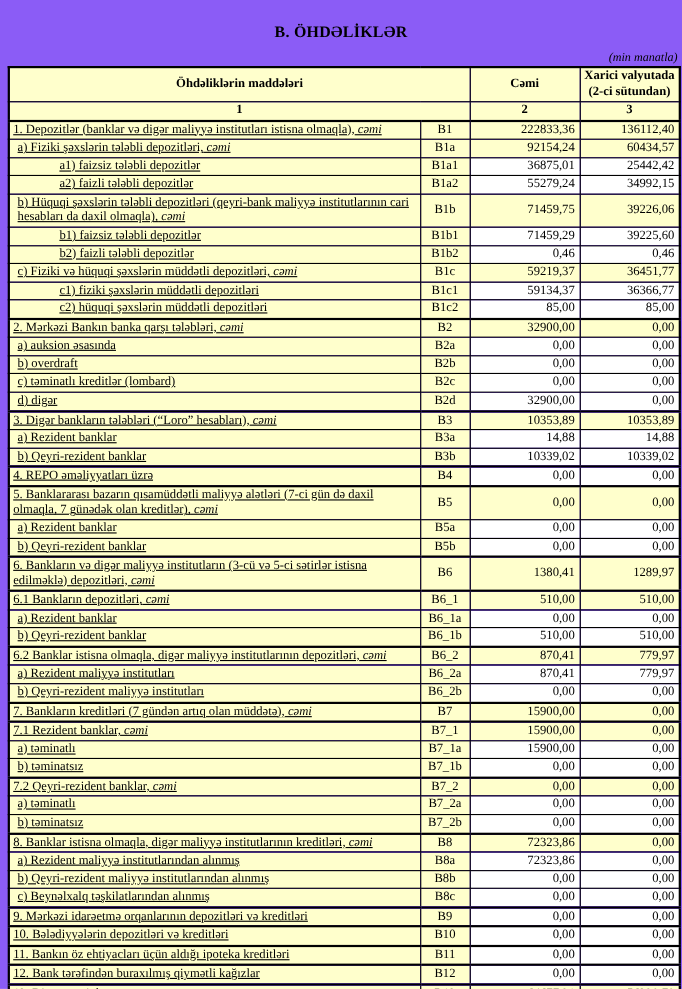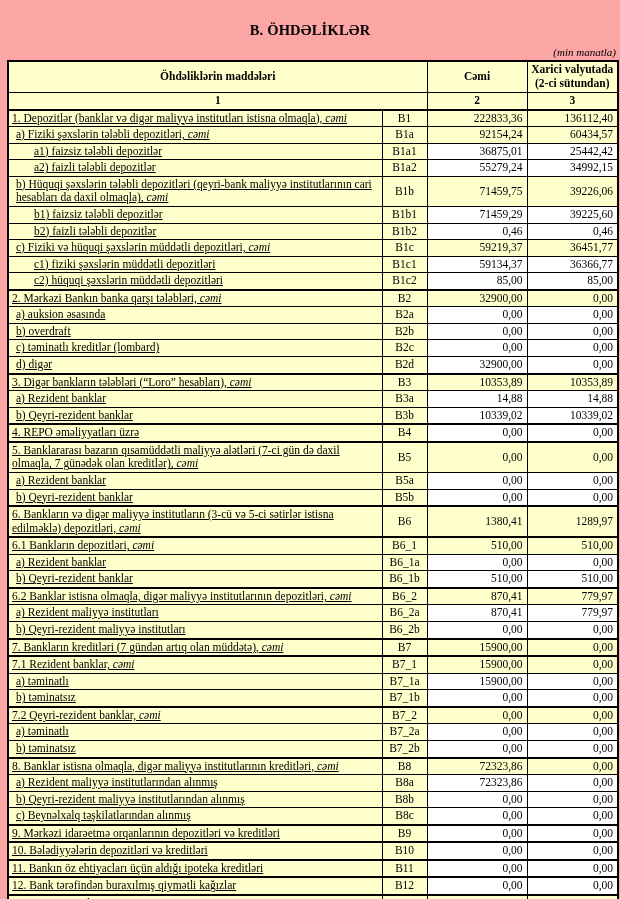--- a/index.html
+++ b/index.html
@@ -5,21 +5,21 @@
   html, body {
     margin: 0;
     padding: 0;
     background: #ffffff;
   }
   .page {
     position: relative;
     width: 620px;
     height: 899px;
     margin: 0 auto;
-    background: #fca5a5;
+    background: #8b5cf6;
     font-family: "Liberation Serif", "DejaVu Serif", serif;
     color: #000;
     overflow: hidden;
   }
   .page-title {
     margin: 0;
     padding-top: 22px;
     text-align: center;
     font-size: 14.5px;
     font-weight: bold;
@@ -60,21 +60,21 @@
   thead tr.head-nums th { height: 13px; font-size: 11.5px; }
 
   td.label { background: var(--cell-yellow, #FFFFCC); text-align: left; text-decoration: underline; }
   td.code  { background: var(--cell-yellow, #FFFFCC); text-align: center; }
   td.num   { text-align: right; padding-right: 4px; }
   td.num.y { background: var(--cell-yellow, #FFFFCC); }
   td.num.w { background: var(--cell-white, #FFFFFF); }
 
   td.label.ind0 { padding-left: 3px; }
   td.label.ind1 { padding-left: 7px; }
-  td.label.ind2 { padding-left: 25px; }
+  td.label.ind2 { padding-left: 45px; }
 
   tr.major td { border-top-width: 2px; }
 </style>
 </head>
 <body>
 
 <div class="page">
 
   <h1 class="page-title">B. ÖHDƏLİKLƏR</h1>
 

